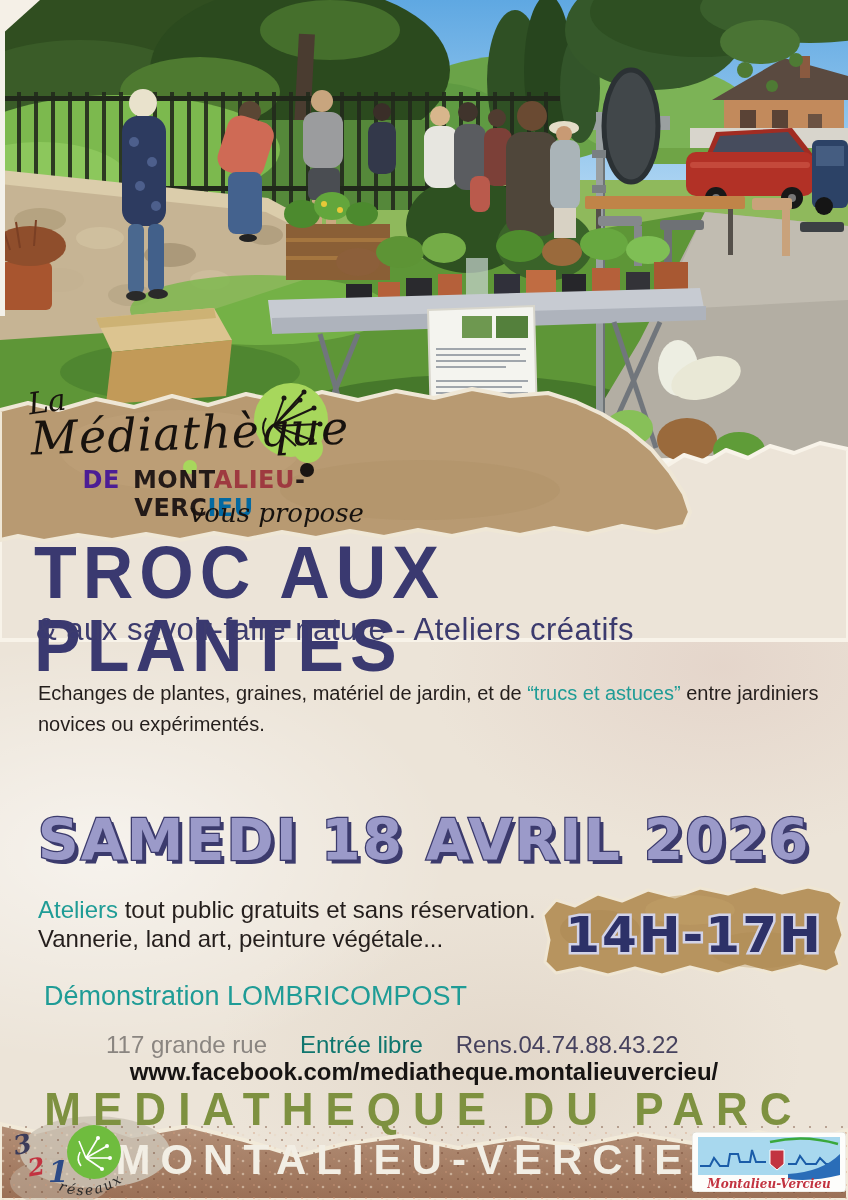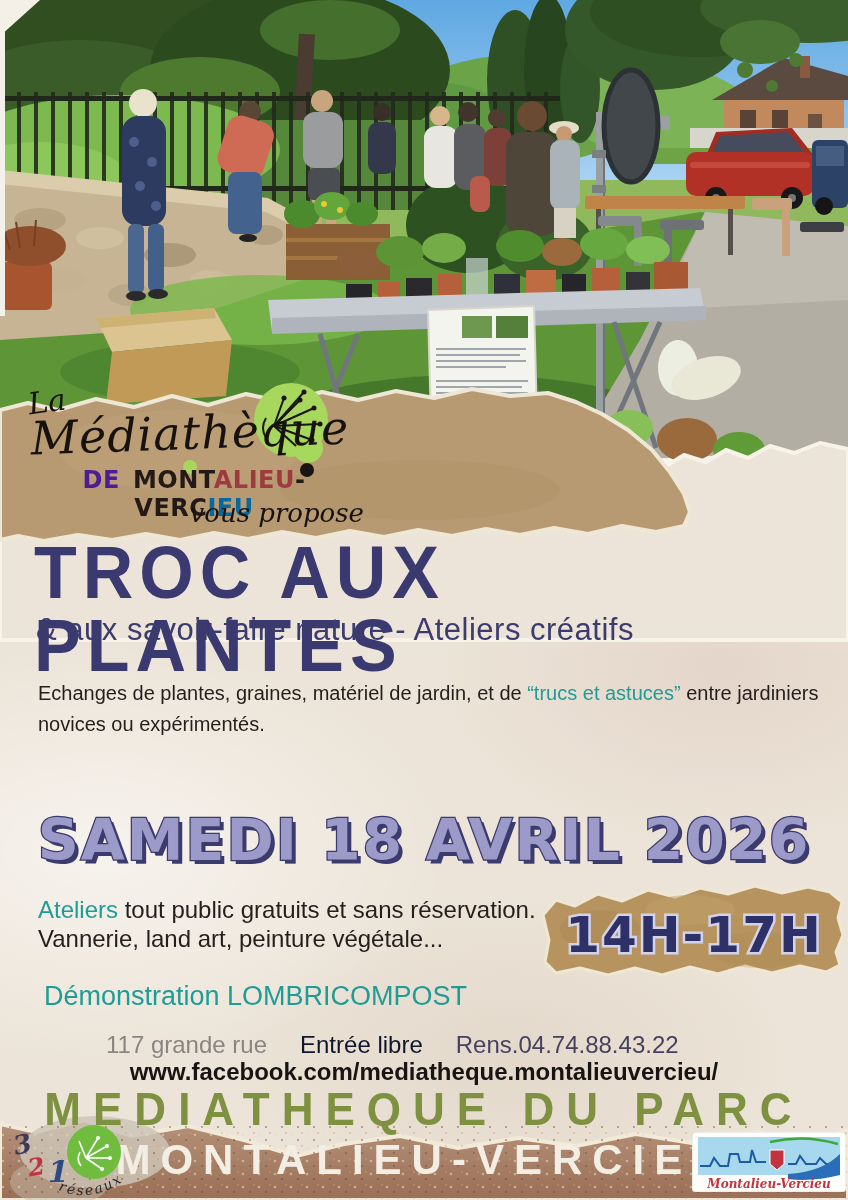--- a/index.html
+++ b/index.html
@@ -37,21 +37,21 @@
          letter-spacing:6px;color:#3a3970;transform:scaleY(1.05);transform-origin:top left;}
   .subtitle{left:36px;top:612px;font-size:31px;letter-spacing:.5px;color:#3c3b6e;}
   .body-par{font-size:20px;line-height:31px;color:#241e1c;margin-top:18px;}
   .intro{left:38px;top:660px;width:786px;}
   .offer{left:38px;top:724px;width:800px;}
   .teal{color:#1f9c96;}
   .workshops{left:38px;top:895px;width:500px;font-size:24px;line-height:29px;color:#241e1c;}
   .demo{left:44px;top:981px;font-size:27px;color:#1f9c96;}
   .contact{left:78px;top:1031px;display:flex;gap:33px;font-size:24px;white-space:nowrap;margin-left:28px;}
   .addr{color:#8a8580;}
-  .entry{color:#0f172a;}
+  .entry{color:#0f766e;}
   .phone{color:#46425e;}
   .facebook{left:0;top:1058px;width:848px;text-align:center;font-weight:bold;font-size:24px;color:#171413;}
   .venue{left:0;top:1084px;width:848px;text-align:center;font-weight:bold;font-size:44px;
          letter-spacing:12px;color:#7e9140;transform:scaleY(1.05);}
   .city{left:0;top:1136px;width:848px;text-align:center;font-weight:bold;font-size:42px;
         letter-spacing:10px;color:#f2eee4;}
 </style>
 </head>
 <body>
 

